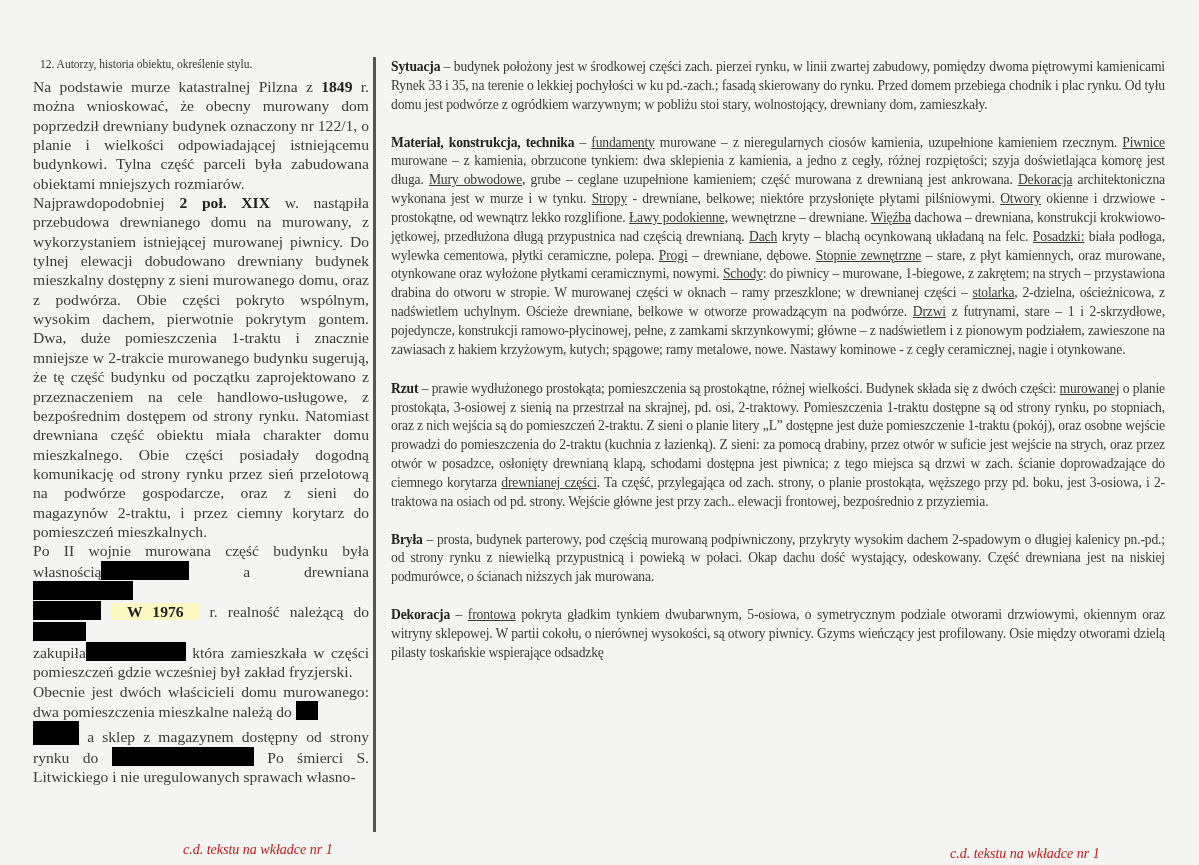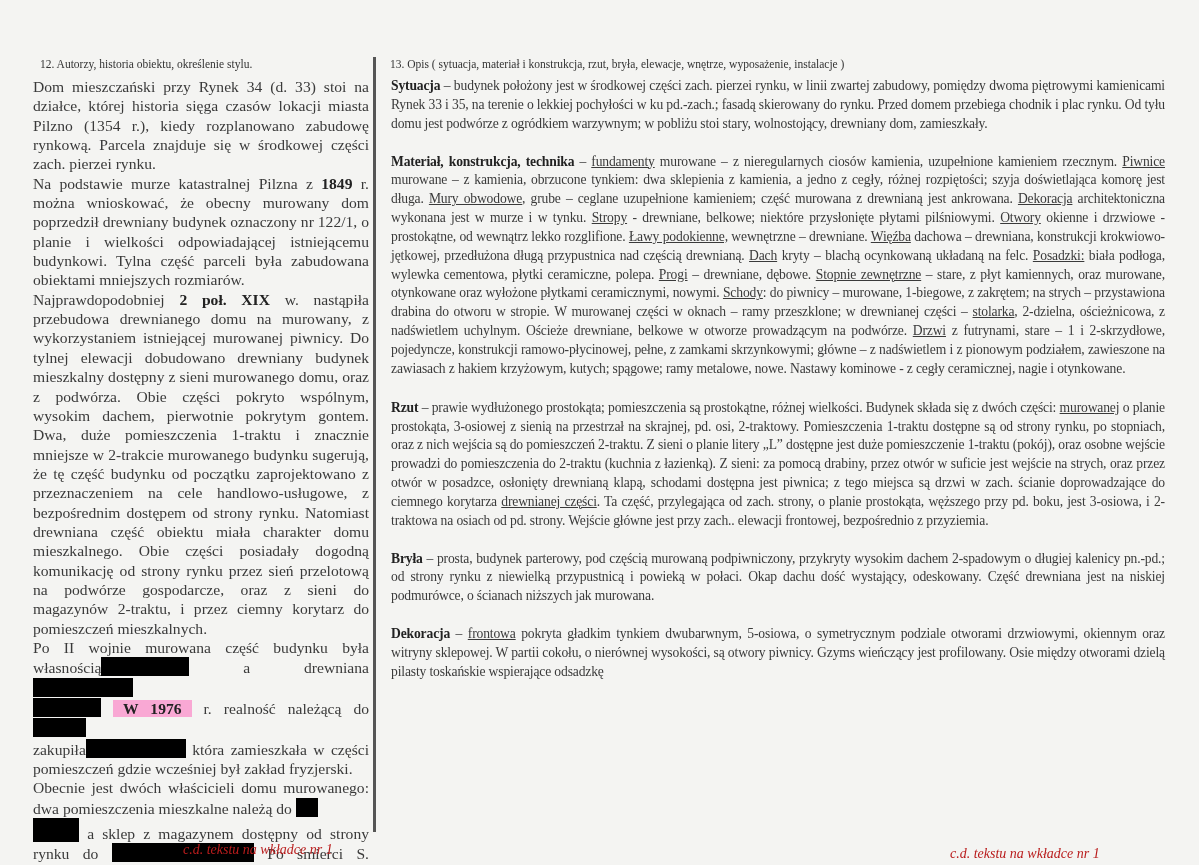--- a/index.html
+++ b/index.html
@@ -34,50 +34,48 @@
     font-family: "Liberation Serif", serif; letter-spacing: -0.15px;
   }
   .right-col p.gap { margin-top: 19px; }
   .right-col p.gap2 { margin-top: 20px; }
   b { color: #222; }
   u { text-decoration: underline; }
   .redact {
     display: inline-block; background: #000; vertical-align: -3px;
     height: 19px;
   }
-  .hl { background: #f9a8d4; padding: 0 10px; }
+  .hl { background: #fef9c3; padding: 0 16px; }
   .footer {
     position: absolute; font-style: italic; font-size: 14px; color: #b91c1c;
   }
   .footer-left { left: 183px; top: 842px; }
   .footer-right { left: 950px; top: 846px; }
 </style>
 </head>
 <body>
 
 <div class="page">
 
   <div class="left-col">
     <div class="section-label">12. Autorzy, historia obiektu, określenie stylu.</div>
 
-    <p>Dom mieszczański przy Rynek 34 (d. 33) stoi na działce, której historia sięga czasów lokacji miasta Pilzno (1354 r.), kiedy rozplanowano zabudowę rynkową. Parcela znajduje się w środkowej części zach. pierzei rynku.</p>
 
     <p><span>Na podstawie murze katastralnej Pilzna z </span><b>1849</b><span> r. można wnioskować, że obecny murowany dom poprzedził drewniany budynek oznaczony nr 122/1, o planie i wielkości odpowiadającej istniejącemu budynkowi. Tylna część parceli była zabudowana obiektami mniejszych rozmiarów.</span></p>
 
     <p><span>Najprawdopodobniej </span><b>2 poł. XIX</b><span> w. nastąpiła przebudowa drewnianego domu na murowany, z wykorzystaniem istniejącej murowanej piwnicy. Do tylnej elewacji dobudowano drewniany budynek mieszkalny dostępny z sieni murowanego domu, oraz z podwórza. Obie części pokryto wspólnym, wysokim dachem, pierwotnie pokrytym gontem. Dwa, duże pomieszczenia 1-traktu i znacznie mniejsze w 2-trakcie murowanego budynku sugerują, że tę część budynku od początku zaprojektowano z przeznaczeniem na cele handlowo-usługowe, z bezpośrednim dostępem od strony rynku. Natomiast drewniana część obiektu miała charakter domu mieszkalnego. Obie części posiadały dogodną komunikację od strony rynku przez sień przelotową na podwórze gospodarcze, oraz z sieni do magazynów 2-traktu, i przez ciemny korytarz do pomieszczeń mieszkalnych.</span></p>
 
     <p><span>Po II wojnie murowana część budynku była własnością</span><span class="redact" style="width:88px"></span><span> a drewniana </span><span class="redact" style="width:100px"></span><br><span class="redact" style="width:68px"></span> <b class="hl">W 1976</b><span> r. realność należącą do</span><span class="redact" style="width:53px"></span><br><span>zakupiła</span><span class="redact" style="width:100px"></span><span> która zamieszkała w części pomieszczeń gdzie wcześniej był zakład fryzjerski.</span></p>
 
     <p><span>Obecnie jest dwóch właścicieli domu murowanego: dwa pomieszczenia mieszkalne należą do </span><span class="redact" style="width:22px"></span><br><span class="redact" style="width:46px;height:24px"></span><span> a sklep z magazynem dostępny od strony rynku do </span><span class="redact" style="width:142px"></span><span> Po śmierci S. Litwickiego i nie uregulowanych sprawach własno-</span></p>
   </div>
 
   <div class="divider"></div>
 
   <div class="right-col">
-    <div class="section-label">13. Opis ( sytuacja, materiał i konstrukcja, rzut, bryła, elewacje, wnętrze, wyposażenie, instalacje )</div>
 
     <p><b>Sytuacja</b><span> – budynek położony jest w środkowej części zach. pierzei rynku, w linii zwartej zabudowy, pomiędzy dwoma piętrowymi kamienicami Rynek 33 i 35, na terenie o lekkiej pochyłości w ku pd.-zach.; fasadą skierowany do rynku. Przed domem przebiega chodnik i plac rynku. Od tyłu domu jest podwórze z ogródkiem warzywnym; w pobliżu stoi stary, wolnostojący, drewniany dom, zamieszkały.</span></p>
 
     <p class="gap"><b>Materiał, konstrukcja, technika</b><span> – </span><u>fundamenty</u><span> murowane – z nieregularnych ciosów kamienia, uzupełnione kamieniem rzecznym. </span><u>Piwnice</u><span> murowane – z kamienia, obrzucone tynkiem: dwa sklepienia z kamienia, a jedno z cegły, różnej rozpiętości; szyja doświetlająca komorę jest długa. </span><u>Mury obwodowe</u><span>, grube – ceglane uzupełnione kamieniem; część murowana z drewnianą jest ankrowana. </span><u>Dekoracja</u><span> architektoniczna wykonana jest w murze i w tynku. </span><u>Stropy</u><span> - drewniane, belkowe; niektóre przysłonięte płytami pilśniowymi. </span><u>Otwory</u><span> okienne i drzwiowe - prostokątne, od wewnątrz lekko rozglifione. </span><u>Ławy podokienne,</u><span> wewnętrzne – drewniane. </span><u>Więźba</u><span> dachowa – drewniana, konstrukcji krokwiowo-jętkowej, przedłużona długą przypustnica nad częścią drewnianą. </span><u>Dach</u><span> kryty – blachą ocynkowaną układaną na felc. </span><u>Posadzki:</u><span> biała podłoga, wylewka cementowa, płytki ceramiczne, polepa. </span><u>Progi</u><span> – drewniane, dębowe. </span><u>Stopnie zewnętrzne</u><span> – stare, z płyt kamiennych, oraz murowane, otynkowane oraz wyłożone płytkami ceramicznymi, nowymi. </span><u>Schody</u><span>: do piwnicy – murowane, 1-biegowe, z zakrętem; na strych – przystawiona drabina do otworu w stropie. W murowanej części w oknach – ramy przeszklone; w drewnianej części – </span><u>stolarka</u><span>, 2-dzielna, ościeżnicowa, z nadświetlem uchylnym. Ościeże drewniane, belkowe w otworze prowadzącym na podwórze. </span><u>Drzwi</u><span> z futrynami, stare – 1 i 2-skrzydłowe, pojedyncze, konstrukcji ramowo-płycinowej, pełne, z zamkami skrzynkowymi; główne – z nadświetlem i z pionowym podziałem, zawieszone na zawiasach z hakiem krzyżowym, kutych; spągowe; ramy metalowe, nowe. Nastawy kominowe - z cegły ceramicznej, nagie i otynkowane.</span></p>
 
     <p class="gap2"><b>Rzut</b><span> – prawie wydłużonego prostokąta; pomieszczenia są prostokątne, różnej wielkości. Budynek składa się z dwóch części: </span><u>murowanej</u><span> o planie prostokąta, 3-osiowej z sienią na przestrzał na skrajnej, pd. osi, 2-traktowy. Pomieszczenia 1-traktu dostępne są od strony rynku, po stopniach, oraz z nich wejścia są do pomieszczeń 2-traktu. Z sieni o planie litery „L” dostępne jest duże pomieszczenie 1-traktu (pokój), oraz osobne wejście prowadzi do pomieszczenia do 2-traktu (kuchnia z łazienką). Z sieni: za pomocą drabiny, przez otwór w suficie jest wejście na strych, oraz przez otwór w posadzce, osłonięty drewnianą klapą, schodami dostępna jest piwnica; z tego miejsca są drzwi w zach. ścianie doprowadzające do ciemnego korytarza </span><u>drewnianej części</u><span>. Ta część, przylegająca od zach. strony, o planie prostokąta, węższego przy pd. boku, jest 3-osiowa, i 2-traktowa na osiach od pd. strony. Wejście główne jest przy zach.. elewacji frontowej, bezpośrednio z przyziemia.</span></p>
 
     <p class="gap"><b>Bryła</b><span> – prosta, budynek parterowy, pod częścią murowaną podpiwniczony, przykryty wysokim dachem 2-spadowym o długiej kalenicy pn.-pd.; od strony rynku z niewielką przypustnicą i powieką w połaci. Okap dachu dość wystający, odeskowany. Część drewniana jest na niskiej podmurówce, o ścianach niższych jak murowana.</span></p>
 
     <p class="gap"><b>Dekoracja</b><span> – </span><u>frontowa</u><span> pokryta gładkim tynkiem dwubarwnym, 5-osiowa, o symetrycznym podziale otworami drzwiowymi, okiennym oraz witryny sklepowej. W partii cokołu, o nierównej wysokości, są otwory piwnicy. Gzyms wieńczący jest profilowany. Osie między otworami dzielą pilasty toskańskie wspierające odsadzkę</span></p>

